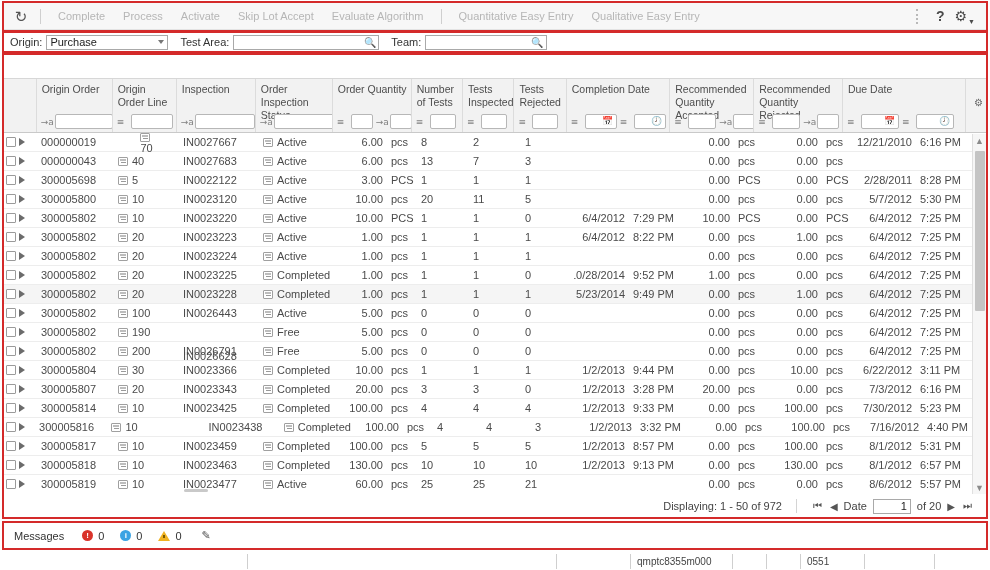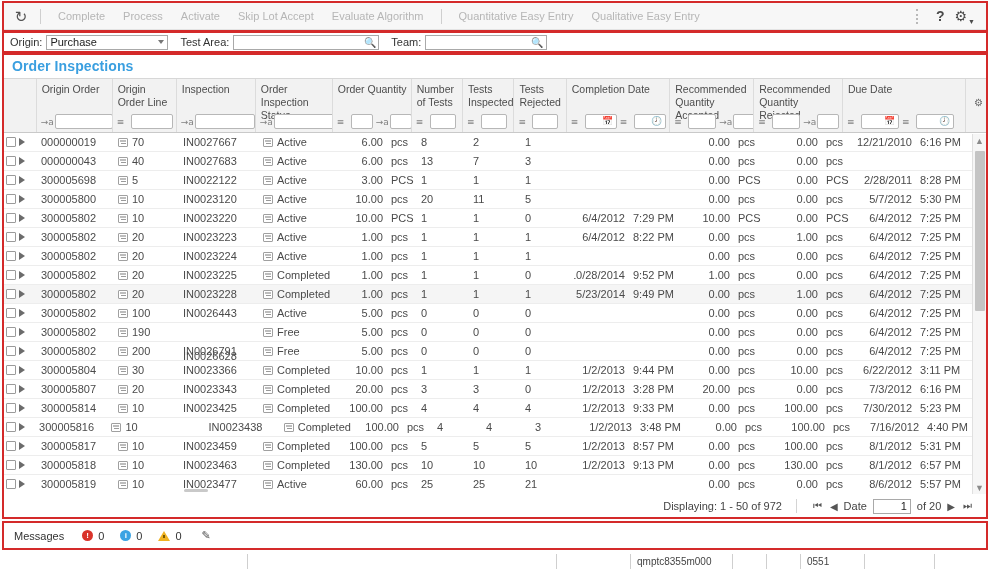--- a/index.html
+++ b/index.html
@@ -243,21 +243,20 @@
       <span class="vh">🔍</span>
     </div>
     <div class="fb-gap"></div>
     <span class="fb-label">Team:</span>
     <div class="fb-input team">
       <span class="vh">🔍</span>
     </div>
   </div>
 
   <div class="panel">
-    <div class="panel-title">Order Inspections</div>
 
     <div class="grid">
 
       <div class="ghead" id="grid-header">
           <div class="hcell sel"></div>
           <div class="hcell" style="width: 77px;">
             <div class="htext">Origin Order</div>
             <div class="hfilters">
               <span class="fico">→a</span>
               <span class="finput" style="width: 58px;"></span>
@@ -363,21 +362,21 @@
           </div>
         </div>
 
       <div class="gbody" id="grid-body">
           <div class="grow">
             <div class="gcell" style="width: 33px; padding: 0px 2px;">
               <span class="cb"></span>
               <span class="expander"></span>
             </div>
             <div class="gcell " style="width: 77px;">000000019</div>
-            <div class="gcell" style="width: 65px;">
+            <div class="gcell" style="width: 65px; flex-direction: column;">
               <span class="vhicon"></span>
               <span>70</span>
             </div>
             <div class="gcell " style="width: 80px;">IN0027667</div>
             <div class="gcell" style="width: 78px;">
               <span class="vhicon"></span>
               <span>Active</span>
             </div>
             <div class="sub" style="width: 80px;">
               <div class="gcell num" style="width: 50px;">6.00</div>
@@ -962,21 +961,21 @@
             </div>
             <div class="sub" style="width: 80px;">
               <div class="gcell num" style="width: 50px;">100.00</div>
               <div class="gcell ctr" style="width: 30px;">pcs</div>
             </div>
             <div class="gcell " style="width: 52px;">4</div>
             <div class="gcell " style="width: 52px;">4</div>
             <div class="gcell " style="width: 53px;">3</div>
             <div class="sub" style="width: 105px;">
               <div class="gcell num" style="width: 55px;">1/2/2013</div>
-              <div class="gcell ctr" style="width: 50px;">3:48 PM</div>
+              <div class="gcell ctr" style="width: 50px;">3:32 PM</div>
             </div>
             <div class="sub" style="width: 85px;">
               <div class="gcell num" style="width: 55px;">0.00</div>
               <div class="gcell ctr" style="width: 30px;">pcs</div>
             </div>
             <div class="sub" style="width: 90px;">
               <div class="gcell num" style="width: 58px;">100.00</div>
               <div class="gcell ctr" style="width: 32px;">pcs</div>
             </div>
             <div class="sub" style="width: 125px;">

